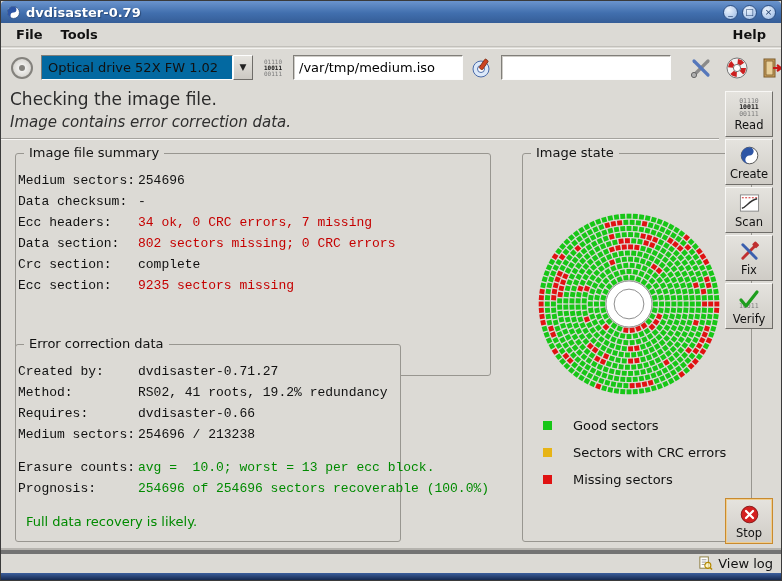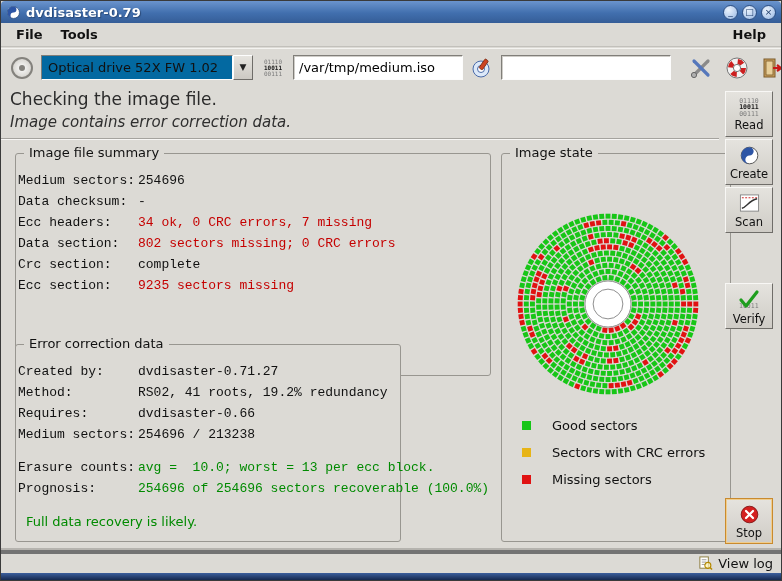--- a/index.html
+++ b/index.html
@@ -46,21 +46,21 @@
   .headline{position:absolute;left:9px;top:88px;width:700px;}
   .headline-title{font-size:17px;color:#2b2b2b;}
   .headline-sub{font-size:15px;font-style:italic;color:#2f2f2f;margin-top:4px;}
   .separator{position:absolute;left:0;top:137px;width:718px;height:2px;
     border-top:1px solid #a5a39e;border-bottom:1px solid #f7f6f4;}
   
   .groupbox{position:absolute;border:1px solid #989690;border-radius:3px;background:#dcdad5;}
   .groupbox .legend{position:absolute;top:-9px;left:8px;background:#dcdad5;padding:0 5px;font-size:13px;color:#111;}
   .gb-summary{left:14px;top:152px;width:476px;height:223px;}
   .gb-ecc{left:14px;top:343px;width:386px;height:198px;}
-  .gb-state{left:500px;top:152px;width:230px;height:389px;text-align:right;}
+  .gb-state{left:521px;top:152px;width:230px;height:389px;text-align:right;}
   .rows{position:absolute;left:2px;top:16px;right:8px;font-family:Liberation Mono, monospace;}
   .row{display:flex;line-height:21px;}
   .rowlabel{width:120px;flex:none;color:#111;}
   .rowvalue{white-space:pre;color:#111;}
   .rowvalue.bad{color:#c50000;}
   .rowvalue.good{color:#008a00;}
   .rowgap{height:12px;}
   .verdict{position:absolute;left:10px;bottom:10px;line-height:18px;}
   .verdict.bad{color:#c50000;}
   .verdict.good{color:#008a00;}
@@ -906,20 +906,30 @@
     <span style="display:inline-flex;">
       <svg width="21" height="21" viewBox="0 0 22 22">
         <rect x="1.5" y="2" width="19" height="17" fill="#fff" stroke="#888"></rect>
         <line x1="3" y1="5" x2="19" y2="5" stroke="#cc2020" stroke-width="1" stroke-dasharray="2 1.5"></line>
         <path d="M3,16 C8,15 10,8 19,6" fill="none" stroke="#333" stroke-width="1.4"></path>
       </svg>
     </span>
     <span class="tool-label">Scan</span>
   </div>
 
+  <div class="tool-button" style="top:234px;">
+    <span style="display:inline-flex;">
+      <svg width="21" height="21" viewBox="0 0 22 22">
+        <line x1="4" y1="18" x2="18" y2="4" stroke="#c03030" stroke-width="3" stroke-linecap="round"></line>
+        <line x1="4" y1="4" x2="18" y2="18" stroke="#3a5fae" stroke-width="3" stroke-linecap="round"></line>
+        <rect x="14.5" y="1.5" width="6" height="5" rx="1" transform="rotate(45 17.5 4)" fill="#c03030"></rect>
+      </svg>
+    </span>
+    <span class="tool-label">Fix</span>
+  </div>
 
   <div class="tool-button" style="top:282px;">
     <span class="verify-icon">
       <span class="digits">10011</span>
       <svg width="24" height="22" viewBox="0 0 24 22">
         <path d="M4,11 L9,17 L20,3" fill="none" stroke="#1e9e1e" stroke-width="3.2" stroke-linecap="round" stroke-linejoin="round"></path>
       </svg>
     </span>
     <span class="tool-label">Verify</span>
   </div>

